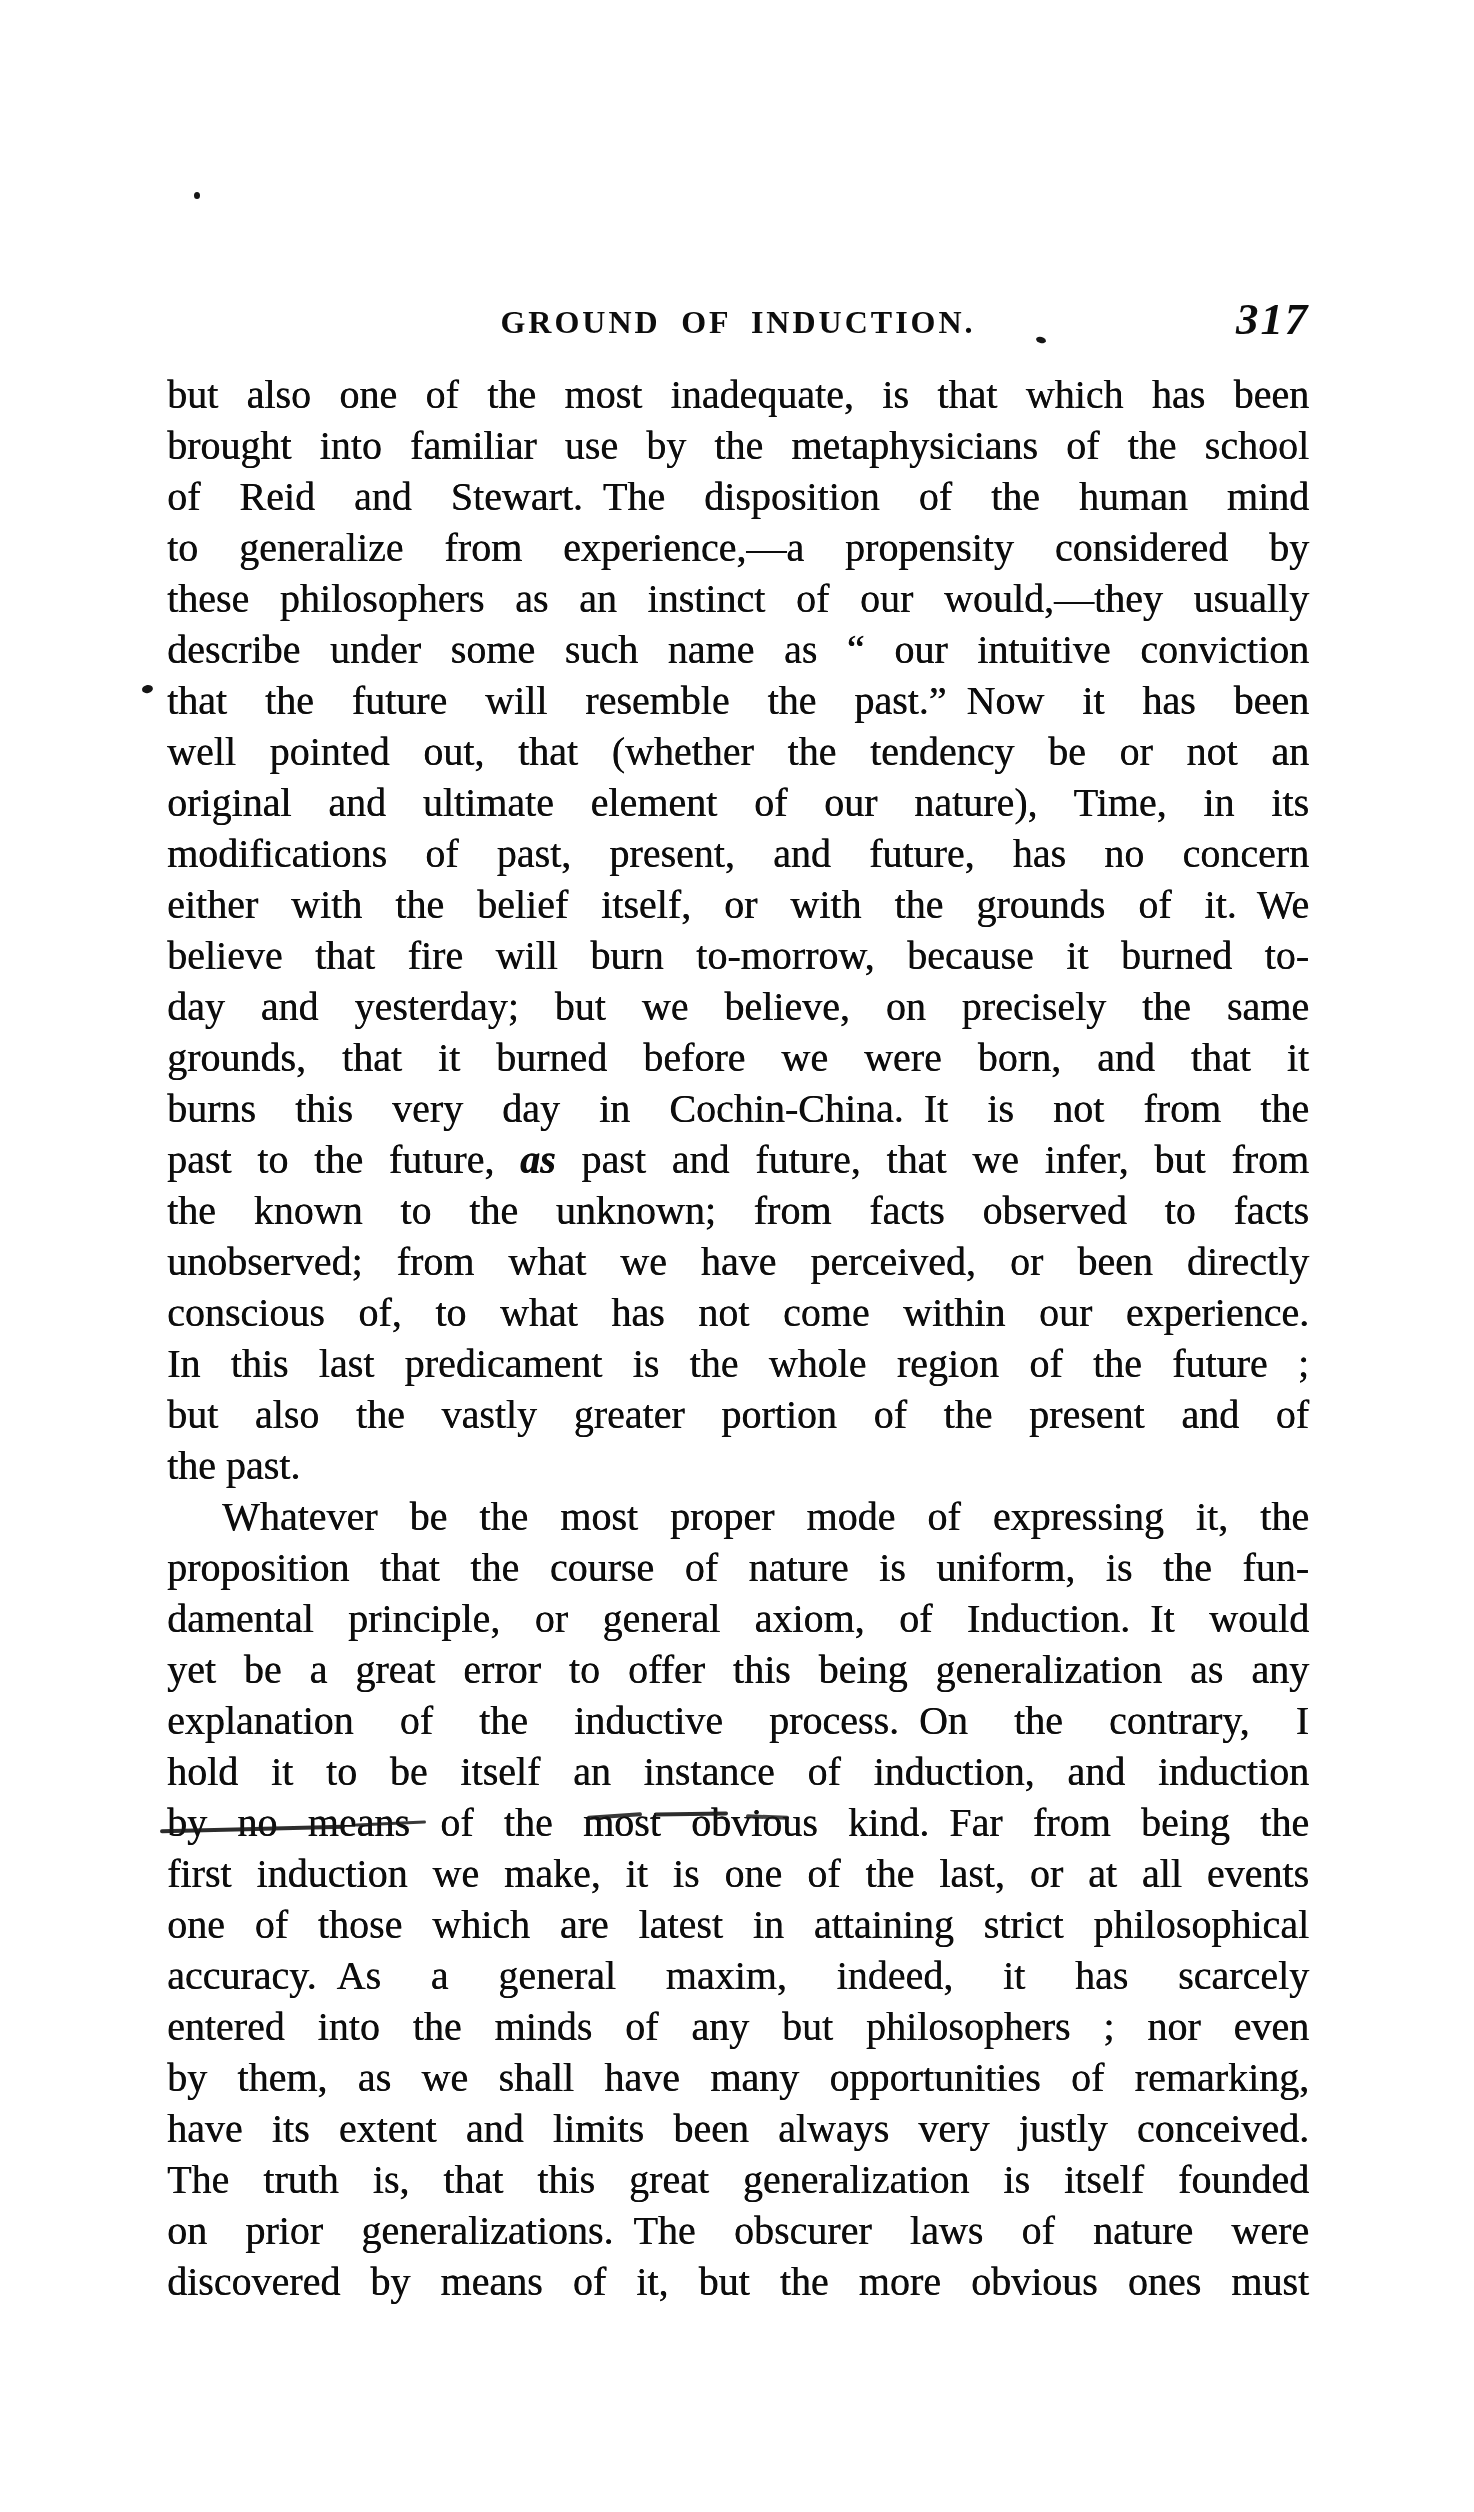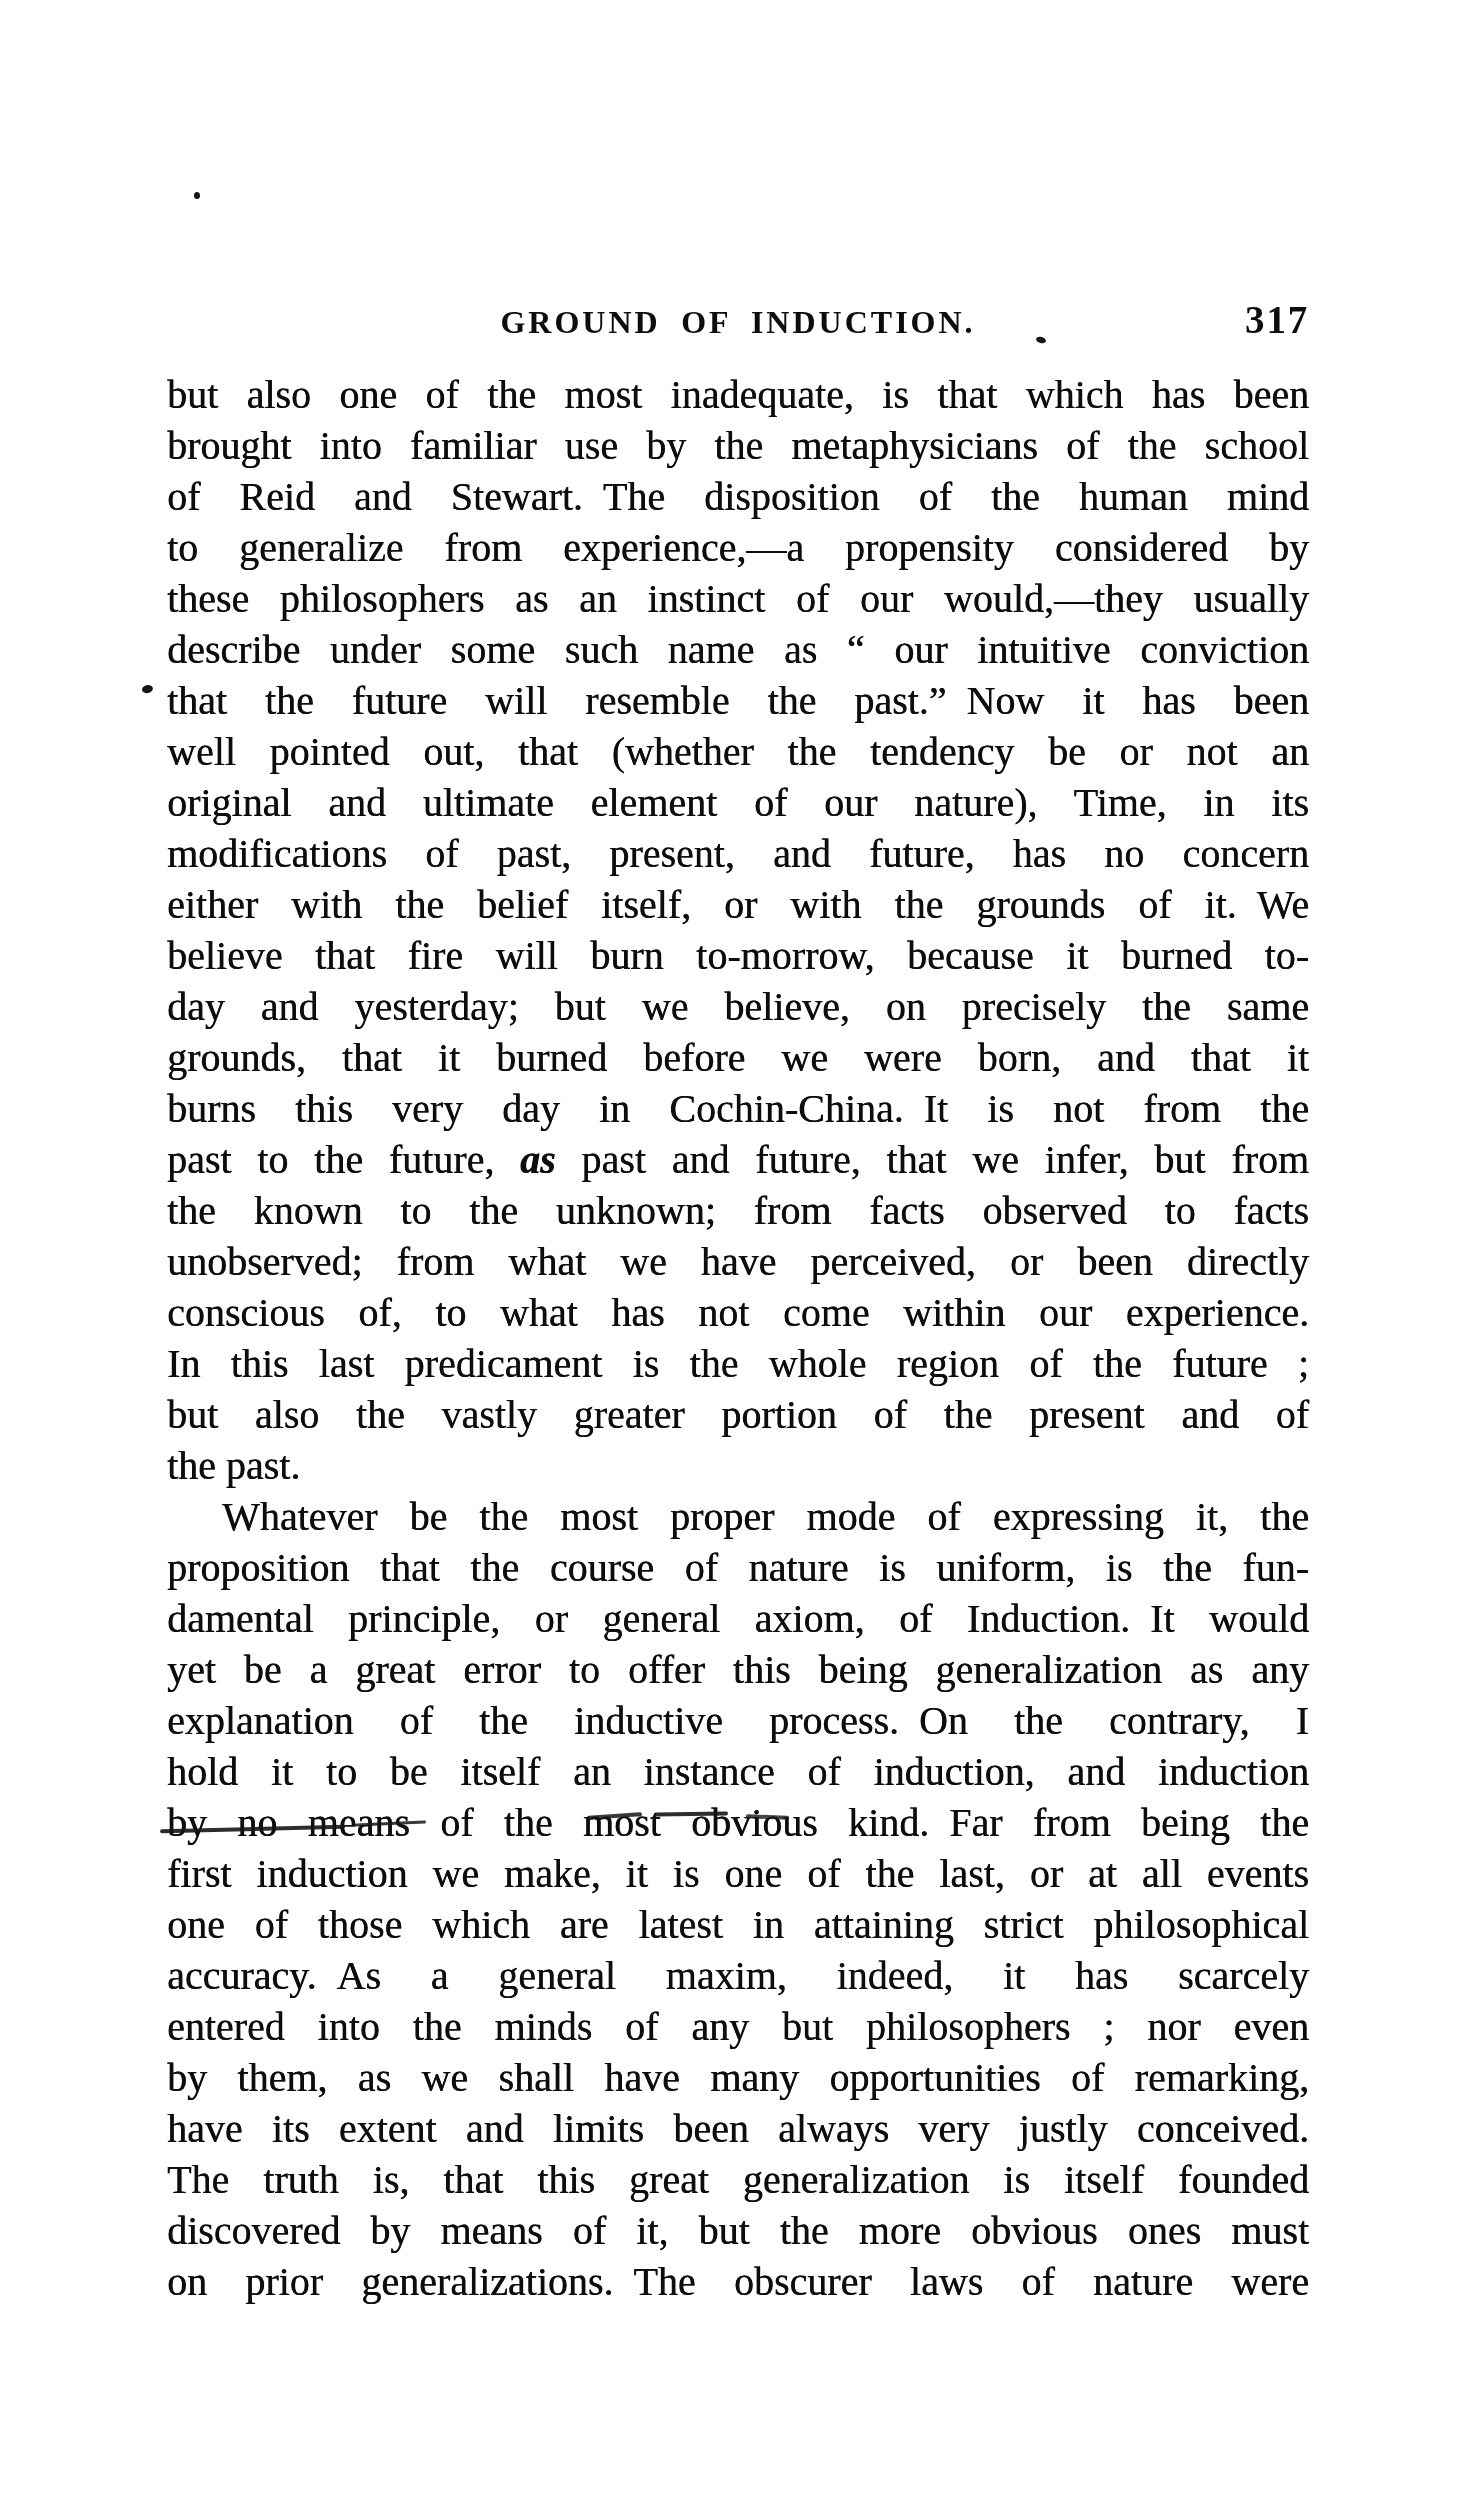--- a/index.html
+++ b/index.html
@@ -19,21 +19,21 @@
   }
   .running-title {
     display:block; text-align:center;
     font-size:32px; line-height:36px;
     letter-spacing:3px; word-spacing:9.5px;
     font-weight:bold;
     font-stretch:condensed;
   }
   .page-number {
     position:absolute; right:0; top:-3.6px;
-    font-size:39px; line-height:39px; font-weight:bold; letter-spacing:1.8px;
+    font-size:45px; line-height:39px; font-weight:bold; letter-spacing:1.8px;font-style:italic;
   }
   .text-block {
     position:absolute; left:167px; top:325px; width:1142px;
   }
   .line {
     height:51px; line-height:51px;
     font-size:40px;
     text-align:justify;
     text-align-last:justify;
     text-shadow:0.4px 0 0 currentColor;
@@ -96,22 +96,22 @@
         <div class="line">explanation of the inductive process. On the contrary, I</div>
         <div class="line">hold it to be itself an instance of induction, and induction</div>
         <div class="line">by no means of the most obvious kind. Far from being the</div>
         <div class="line">first induction we make, it is one of the last, or at all events</div>
         <div class="line">one of those which are latest in attaining strict philosophical</div>
         <div class="line">accuracy. As a general maxim, indeed, it has scarcely</div>
         <div class="line">entered into the minds of any but philosophers ; nor even</div>
         <div class="line">by them, as we shall have many opportunities of remarking,</div>
         <div class="line">have its extent and limits been always very justly conceived.</div>
         <div class="line">The truth is, that this great generalization is itself founded</div>
+        <div class="line">on prior generalizations. The obscurer laws of nature were</div>
         <div class="line">discovered by means of it, but the more obvious ones must</div>
-        <div class="line">on prior generalizations. The obscurer laws of nature were</div>
       </div>
     </div>
 
   <div class="artifact speck-top-left"></div>
   <div class="artifact speck-under-header"></div>
   <div class="artifact margin-dot"></div>
   <div class="artifact smudge-a"></div>
   <div class="artifact smudge-b"></div>
   <div class="artifact smudge-c"></div>
   <div class="artifact smudge-d"></div>

